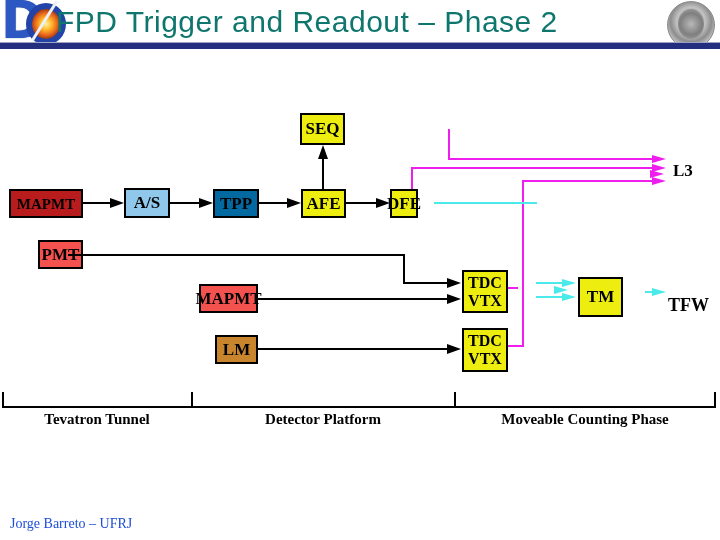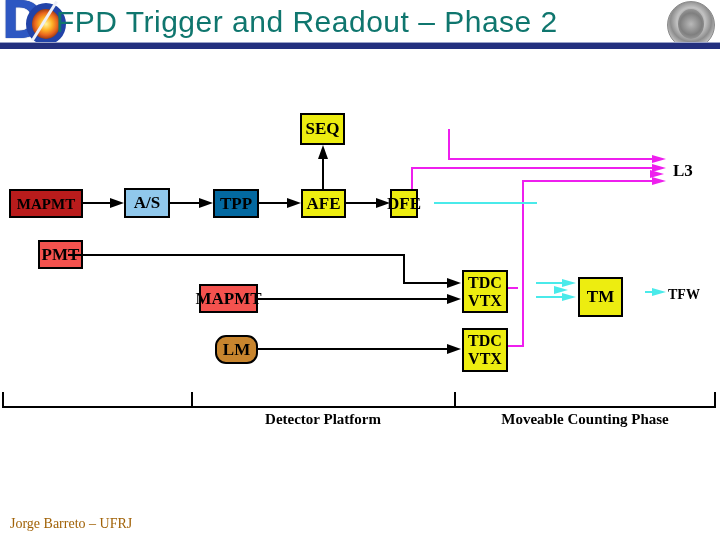--- a/index.html
+++ b/index.html
@@ -59,21 +59,21 @@
   .b-tdc1 {left:462px;top:270px;width:46px;height:43px;font-size:16px;}
   .b-tdc2 {left:462px;top:328px;width:46px;height:44px;font-size:16px;}
   .b-tm   {left:578px;top:277px;width:45px;height:40px;}
 
   
   .sec{position:absolute;top:411px;height:18px;text-align:center;
        font-family:"Liberation Serif","DejaVu Serif",serif;font-weight:bold;font-size:15px;color:#000;}
 
   
   .foot{position:absolute;top:516px;font-family:"Liberation Serif","DejaVu Serif",serif;
-        font-size:14px;color:#a16207;white-space:nowrap;}
+        font-size:14px;color:#1d4ed8;white-space:nowrap;}
   .foot.left{left:10px;}
   .foot.right{right:8px;}
 </style>
 </head>
 <body>
 
 <div class="slide">
 
   <div class="d0">
     <span class="dletter">D</span>
@@ -103,21 +103,21 @@
     </div>
   <div class="box b-dfe" style="background-color: rgb(237, 237, 16);">
     <span>DFE</span>
     </div>
   <div class="box b-pmt" style="background-color: rgb(244, 82, 78);">
     <span>PMT</span>
     </div>
   <div class="box b-veto" style="background-color: rgb(244, 82, 78);">
     <span>MAPMT</span>
     </div>
-  <div class="box b-lm" style="background-color: rgb(200, 133, 46); border-radius: 11px;">
+  <div class="box b-lm" style="background-color: rgb(200, 133, 46);">
     <span>LM</span>
     </div>
   <div class="box b-tdc1" style="background-color: rgb(237, 237, 16);">
     <span>TDC</span>
     <span>VTX</span>
     </div>
   <div class="box b-tdc2" style="background-color: rgb(237, 237, 16);">
     <span>TDC</span>
     <span>VTX</span>
     </div>
@@ -159,25 +159,26 @@
   <div class="endp" style="left:673px;top:161px">L3</div>
 
   <div class="ln c" style="left:434px;top:202px;width:103px;height:2px"></div>
   <div class="ln c" style="left:536px;top:282px;width:28px;height:2px"></div>
   <div class="ar c" style="left:562px;top:279px"></div>
   <div class="ar c" style="left:554px;top:286px"></div>
   <div class="ln c" style="left:536px;top:296px;width:28px;height:2px"></div>
   <div class="ar c" style="left:562px;top:293px"></div>
   <div class="ln c" style="left:645px;top:291px;width:10px;height:2px"></div>
   <div class="ar c" style="left:652px;top:288px"></div>
-  <div class="endp" style="left:668px;top:287px;font-size:14px">TFW</div>
+  <div class="endp" style="left:668px;top:295px;font-size:18px">TFW</div>
 
   <div class="ln" style="left:2px;top:406px;width:714px;height:2px"></div>
   <div class="ln" style="left:2px;top:392px;width:2px;height:14px"></div>
   <div class="ln" style="left:191px;top:392px;width:2px;height:14px"></div>
   <div class="ln" style="left:454px;top:392px;width:2px;height:14px"></div>
   <div class="ln" style="left:714px;top:392px;width:2px;height:14px"></div>
+  <div class="sec" style="left:2px;width:190px">Tevatron Tunnel</div>
   <div class="sec" style="left:192px;width:262px">Detector Platform</div>
   <div class="sec" style="left:454px;width:262px">Moveable Counting Phase</div>
 
   <div class="foot left">Jorge Barreto – UFRJ</div>
 
 </div>
 
 </body></html>

